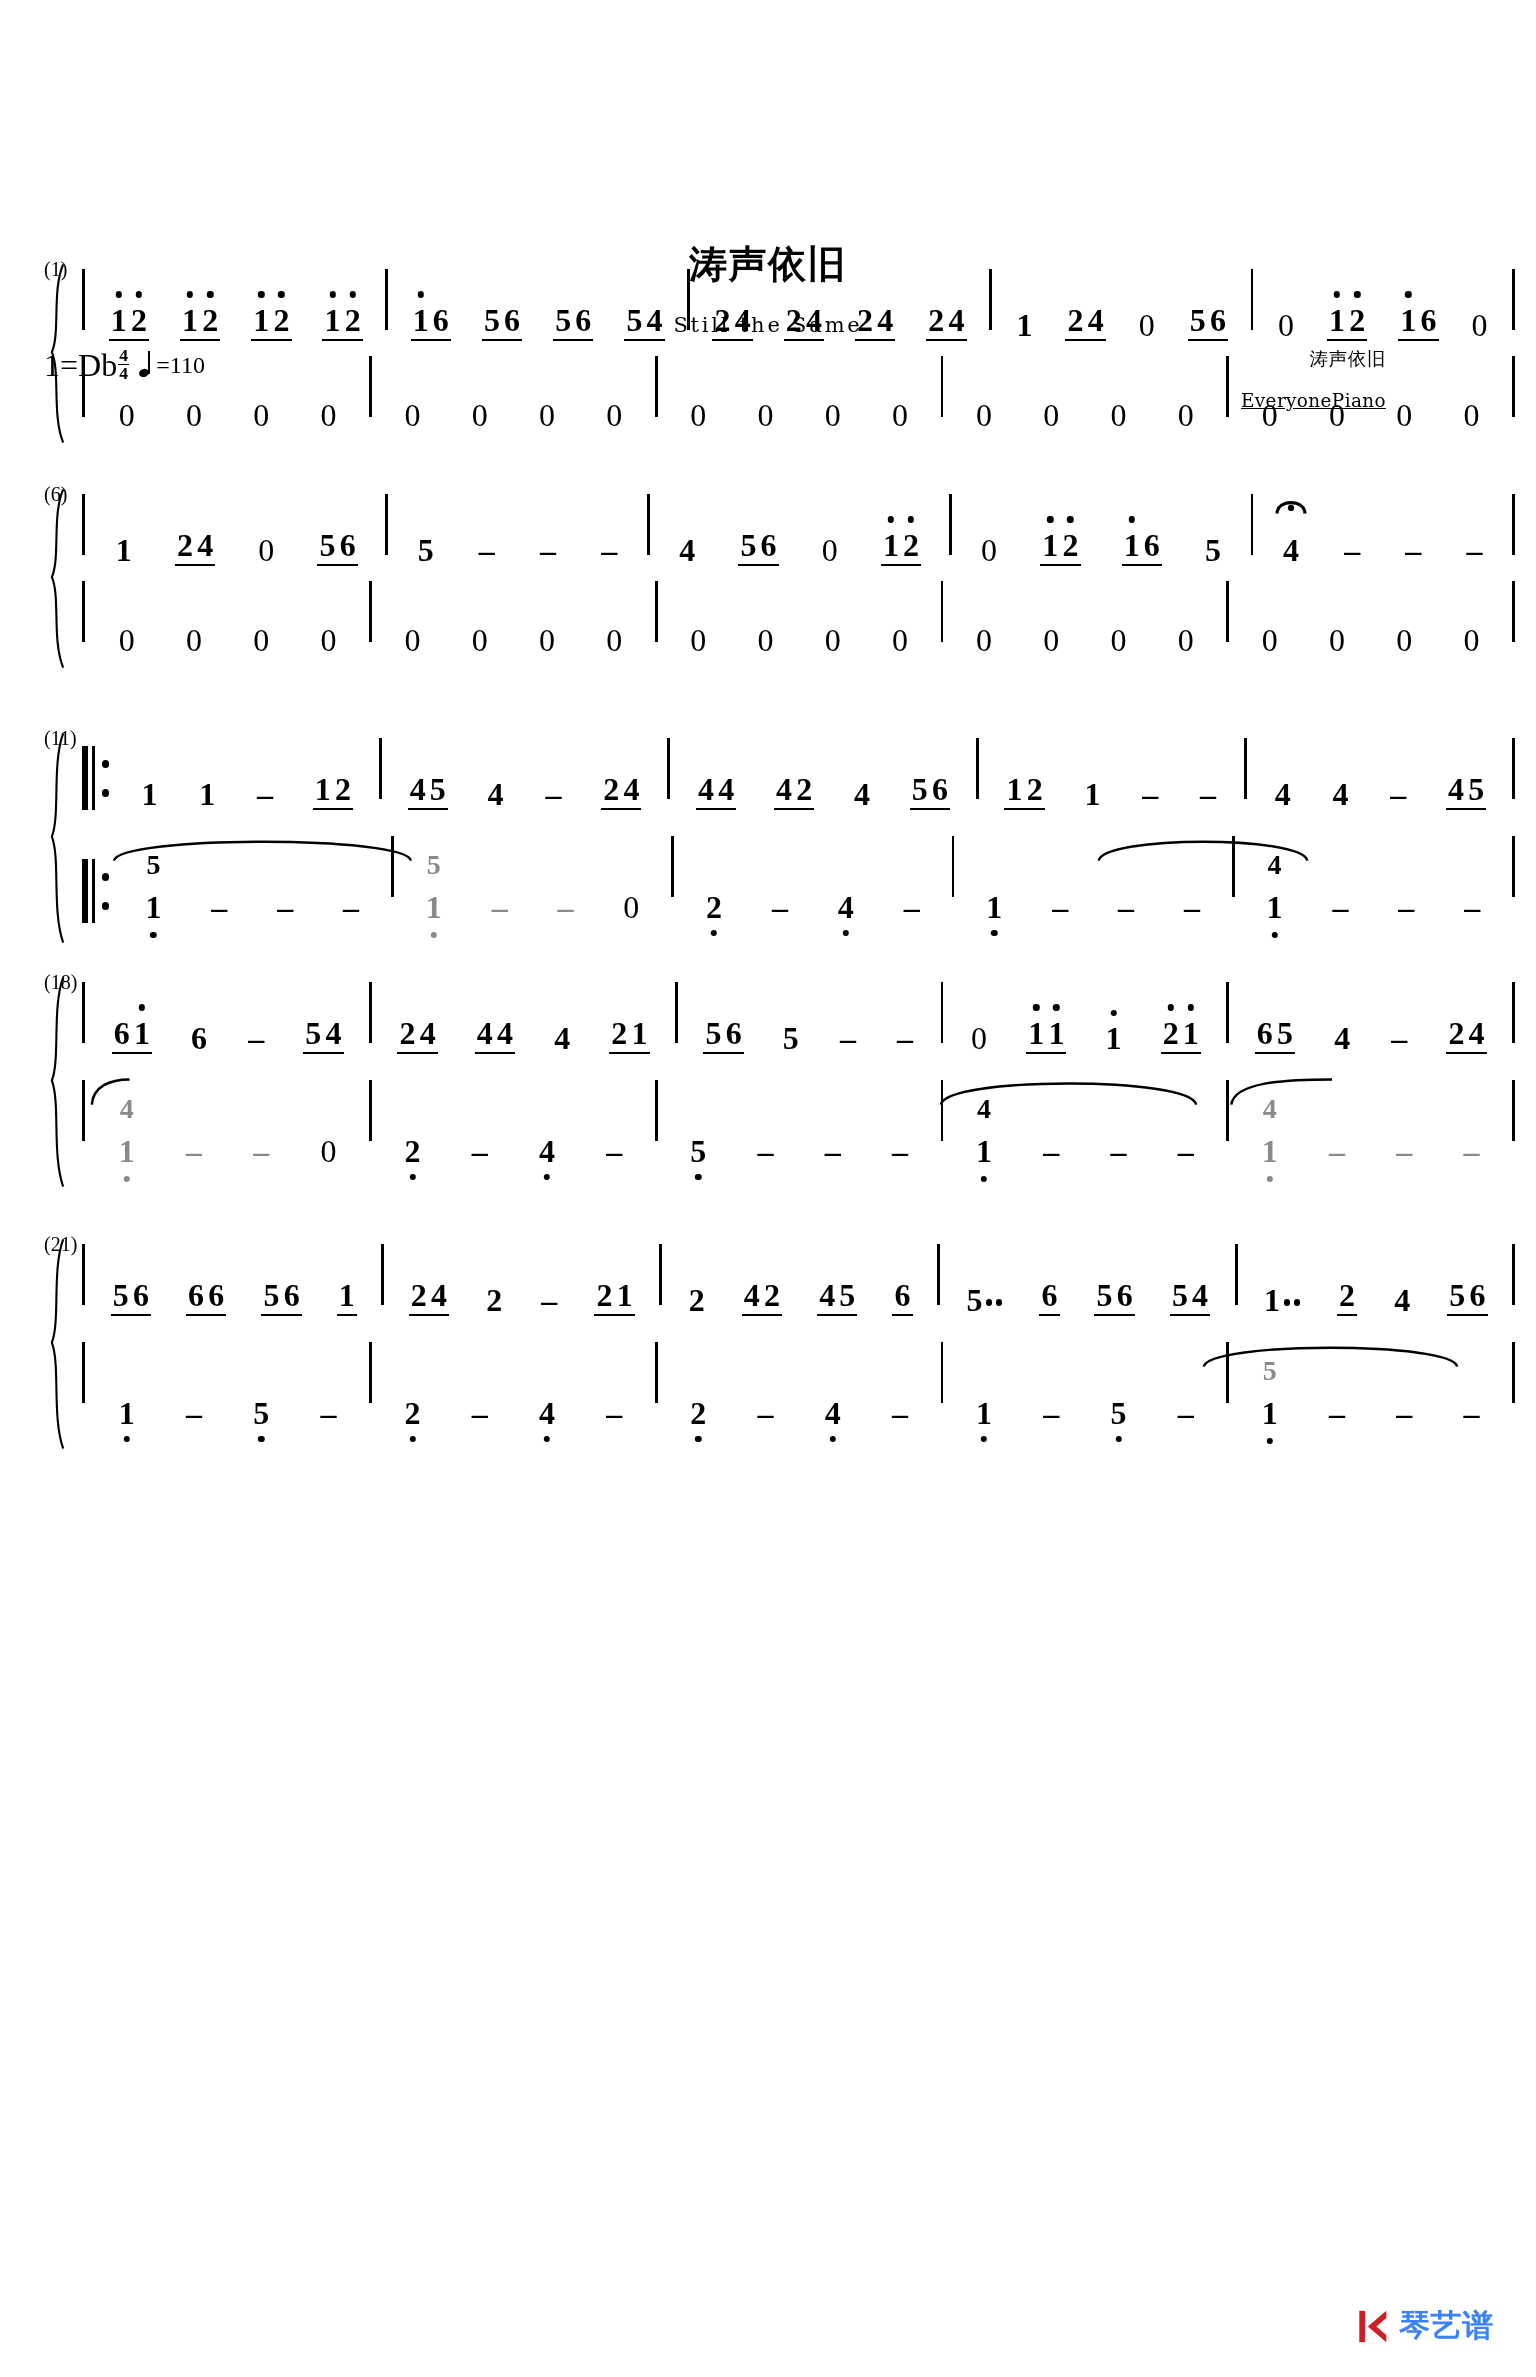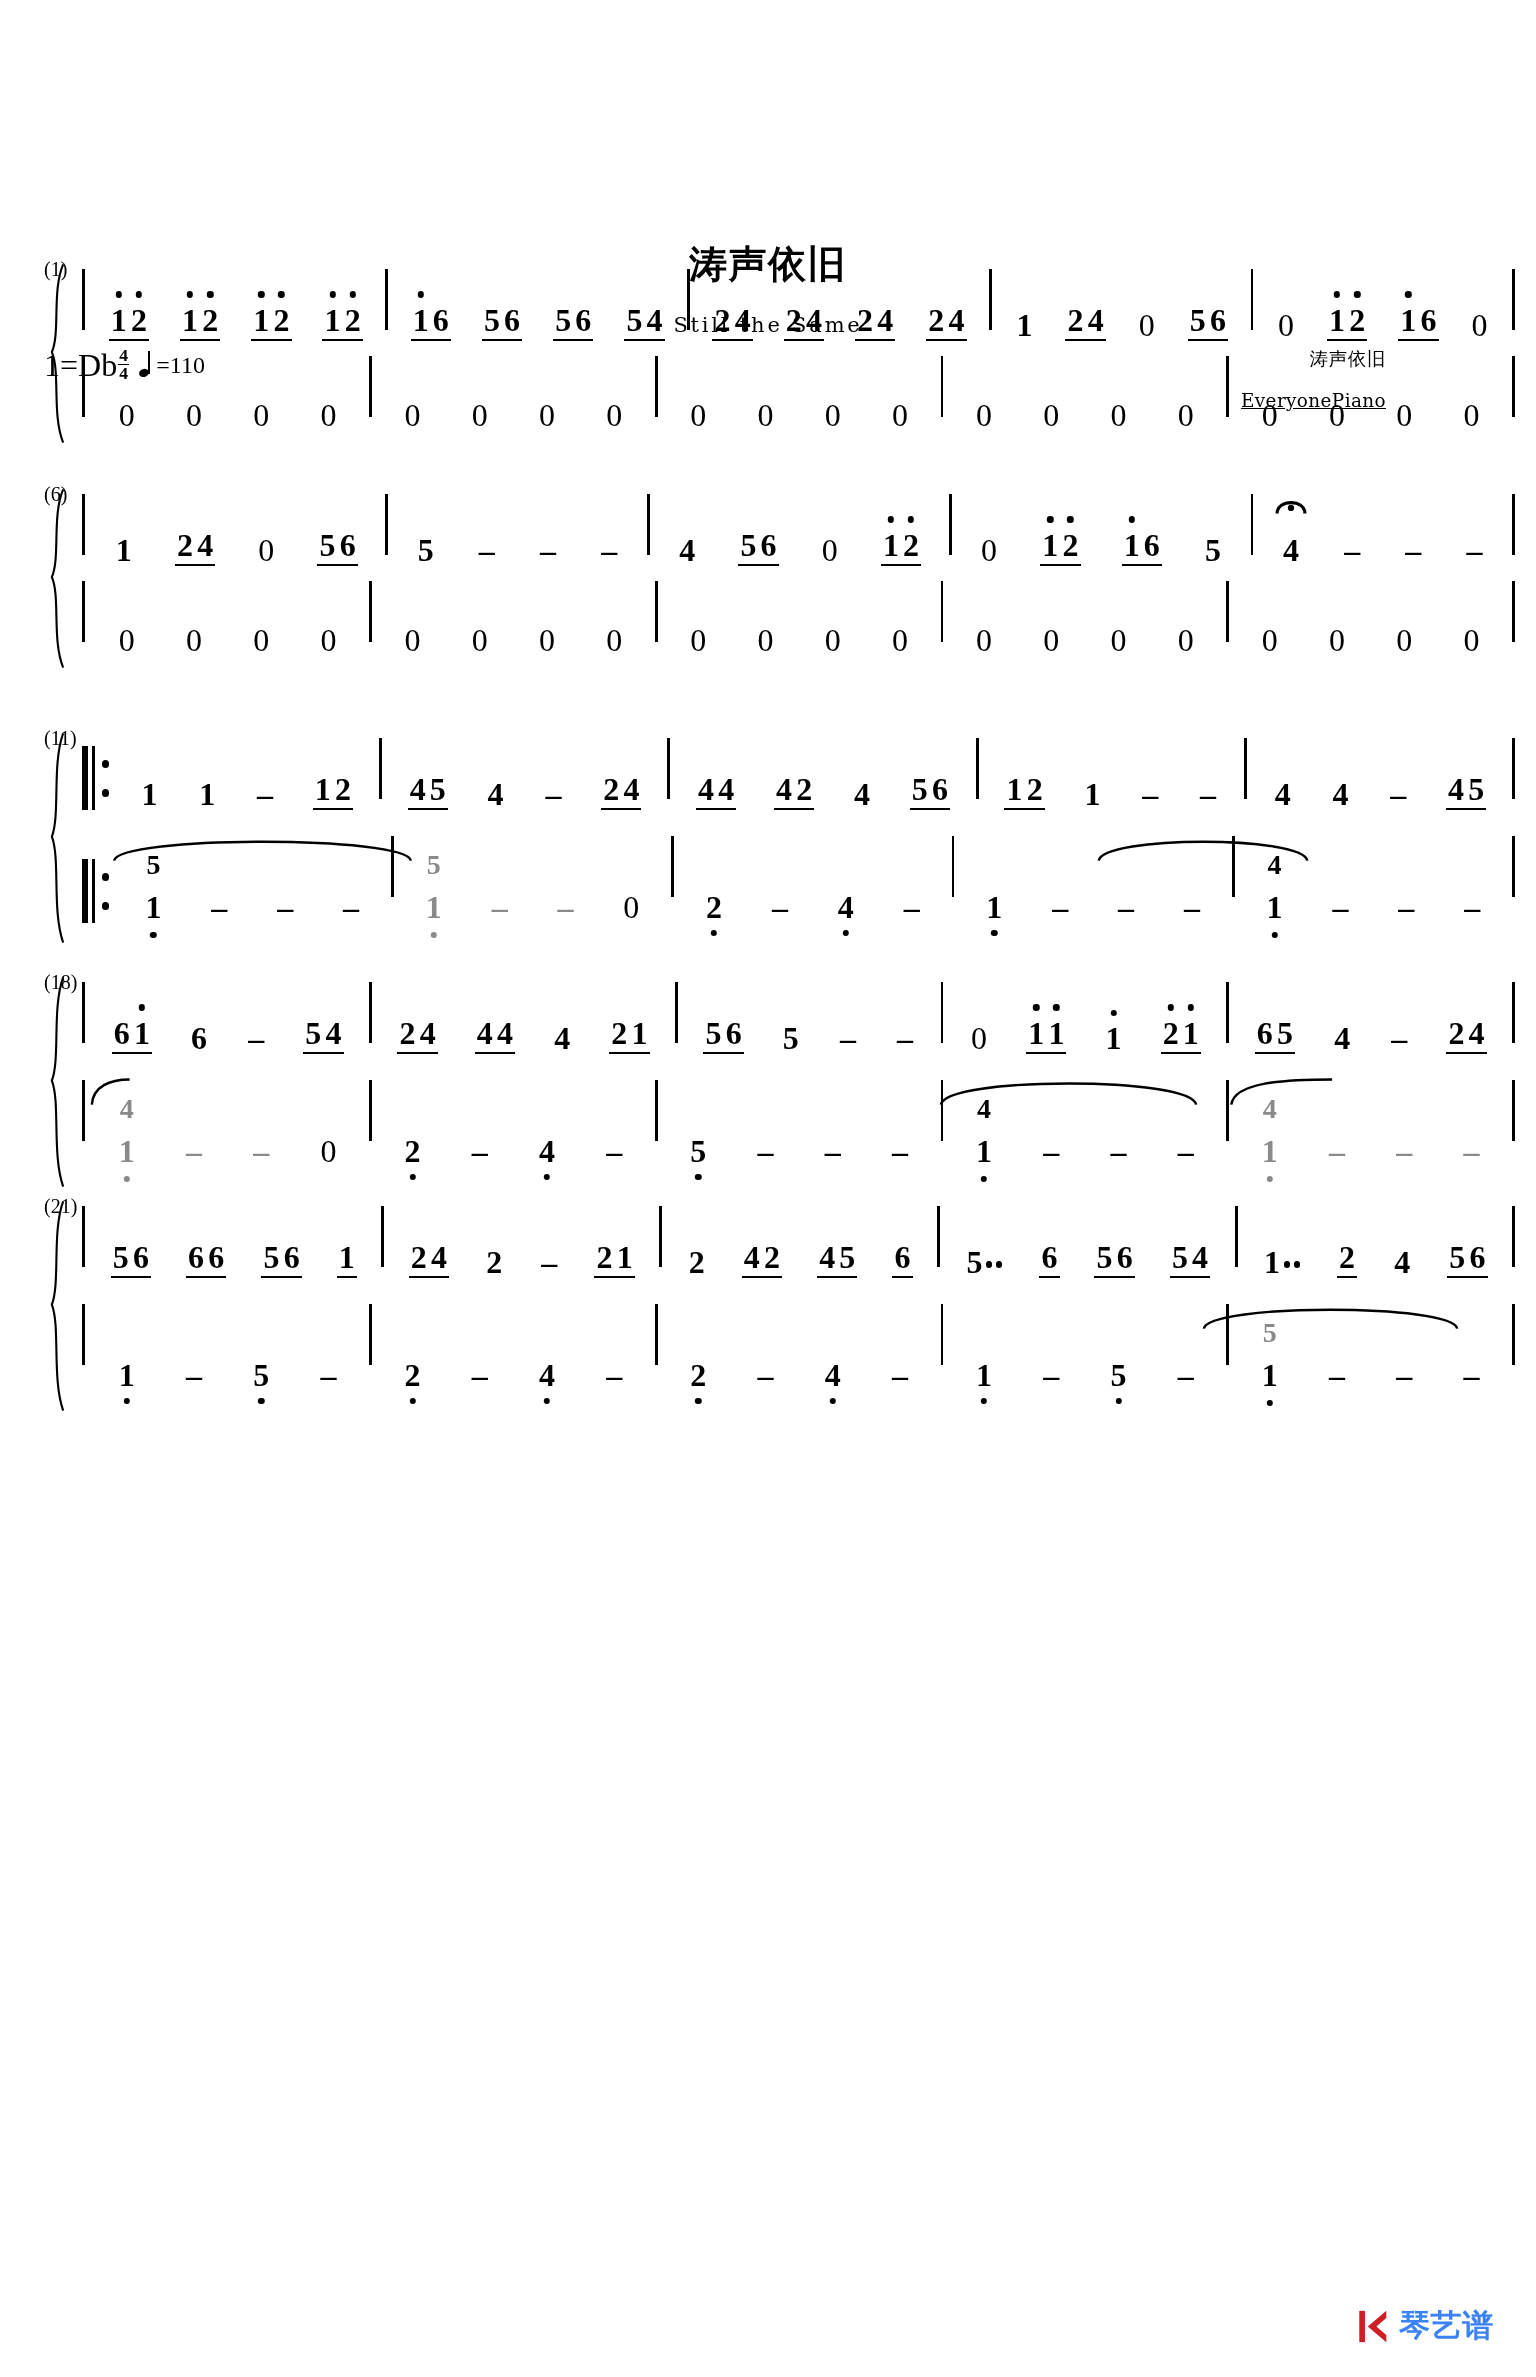--- a/index.html
+++ b/index.html
@@ -748,21 +748,21 @@
         </span>
         <span class="note dash gray">–</span>
         <span class="note dash gray">–</span>
         <span class="note dash gray">–</span>
       </div>
       <div class="barline"></div>
     </div>
   </div>
 </div>
 
-<div class="system" style="margin-top:28px;text-align:center;">
+<div class="system" style="margin-top:66px;text-align:center;">
   <div class="measure-no" style="top:0px;">(21)</div>
   <div class="staff-area" style="margin-top:25.4px;">
     <div class="brace" style="top:4.2px;height:212px;">
       <svg viewBox="0 0 36 300" preserveAspectRatio="none">
         <path d="M30 2 C14 46, 26 116, 14 148 C26 180, 14 252, 30 298" fill="none" stroke="#000" stroke-width="3"></path>
       </svg>
     </div>
 
     <div class="voice-row">
       <div class="barline start"></div>

